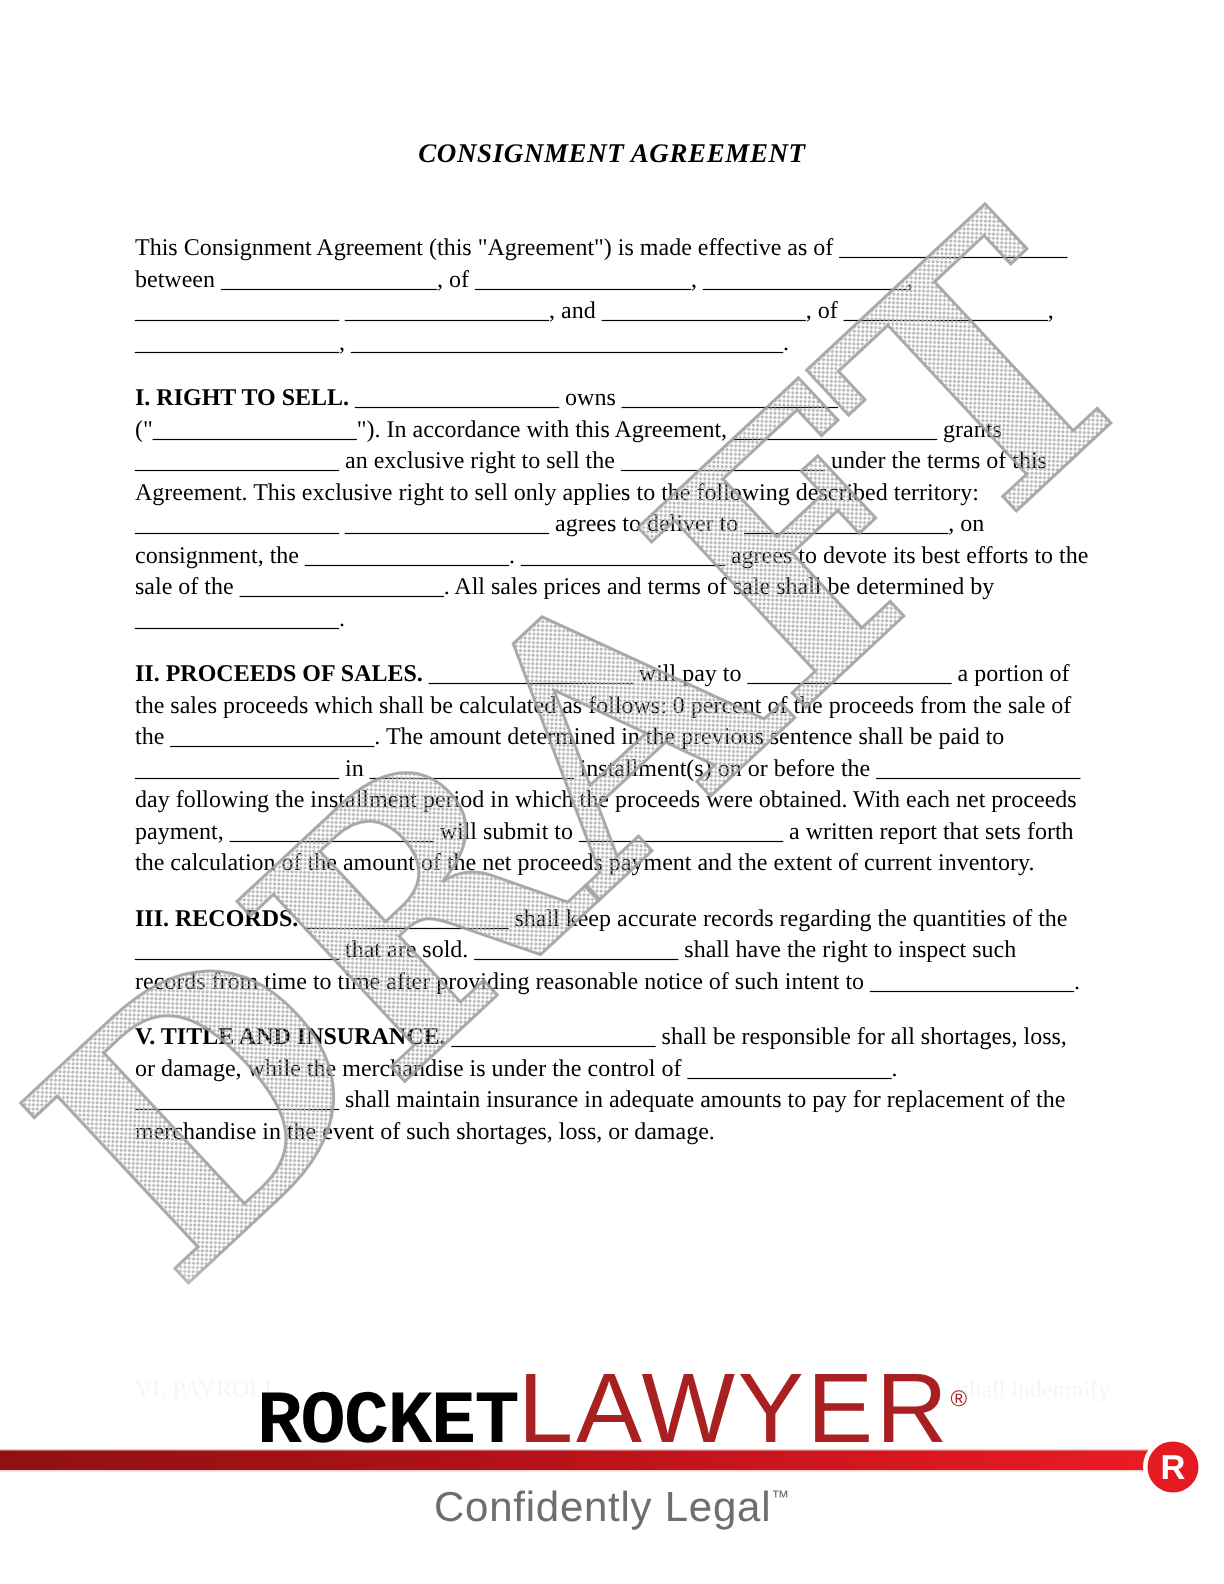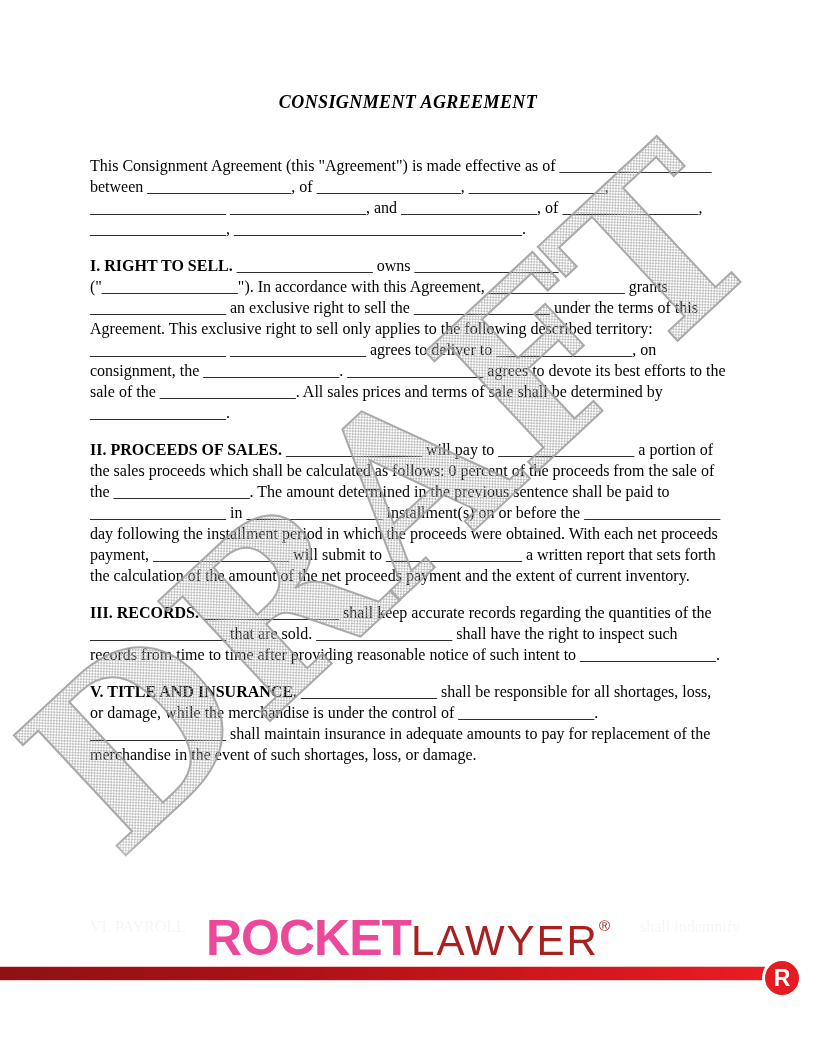--- a/index.html
+++ b/index.html
@@ -11,23 +11,23 @@
   .para{margin:0 0 16px 0;text-align:left;}
   .sec b{font-weight:bold;margin-top:30px;}
   .faint-frag{position:absolute;font-size:16px;color:#c3c3c3;z-index:1;white-space:nowrap;}
   .faint-left{left:90px;top:918px;}
   .faint-right{left:640px;top:918px;}
   .watermark-svg{position:absolute;left:0;top:0;width:816px;height:1056px;z-index:3;pointer-events:none;}
   .fade-overlay{position:absolute;left:0;top:836px;width:816px;height:128px;z-index:4;pointer-events:none;
       background:linear-gradient(180deg,rgba(255,255,255,0) 0%,rgba(255,255,255,0.78) 55%,rgba(255,255,255,0.96) 100%);}
   .logo-row{position:absolute;left:0;top:912px;width:816px;text-align:center;white-space:nowrap;
             z-index:6;line-height:52px;}
-  .logo-rocket{font-family:Liberation Sans, sans-serif;font-weight:800;font-size:50px;
-               color:#ec4899;letter-spacing:-1px;}
-  .logo-lawyer{font-family:"Liberation Sans","DejaVu Sans",sans-serif;font-weight:200;font-size:42px;
+  .logo-rocket{font-family:Liberation Mono, monospace;font-weight:800;font-size:50px;
+               color:#000000;letter-spacing:-1px;}
+  .logo-lawyer{font-family:"Liberation Sans","DejaVu Sans",sans-serif;font-weight:200;font-size:66px;
                color:#a8201f;letter-spacing:2px;}
   .logo-reg{font-family:"Liberation Sans","DejaVu Sans",sans-serif;font-size:15px;color:#a8201f;
             position:relative;top:-24px;font-weight:normal;}
   .red-bar{position:absolute;left:0;top:967px;width:792px;height:13px;z-index:5;
            background:linear-gradient(90deg,#8f1114 0%,#ab1117 35%,#d0161e 70%,#ed1c24 100%);
            box-shadow:0 -1px 0 rgba(237,150,150,0.55),0 1px 0 rgba(237,150,150,0.45);}
   .badge{position:absolute;left:762px;top:958px;width:40px;height:40px;border-radius:50%;
          background:#e51b23;border:3px solid #fff;box-sizing:border-box;z-index:6;
          display:flex;align-items:center;justify-content:center;}
   .badge-letter{color:#fff;font-family:"Liberation Sans","DejaVu Sans",sans-serif;
@@ -76,14 +76,17 @@
   <div class="logo-row">
     <span class="logo-rocket">ROCKET</span><span class="logo-lawyer">LAWYER</span><span class="logo-reg">®</span>
   </div>
 
   <div class="red-bar"></div>
 
   <div class="badge">
     <span class="badge-letter">R</span>
   </div>
 
+  <div class="tagline">
+    <span>Confidently Legal</span><span class="tagline-tm">™</span>
+  </div>
 
 </div>
 
 </body></html>

